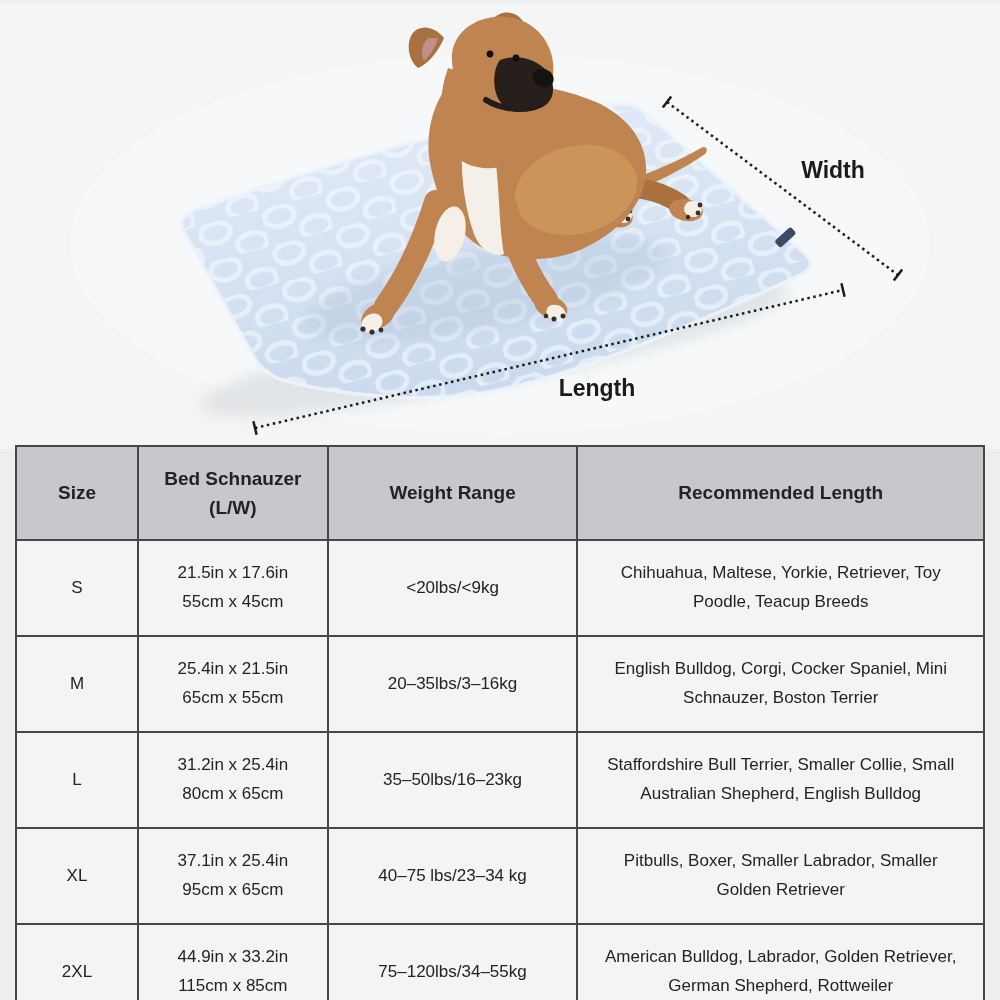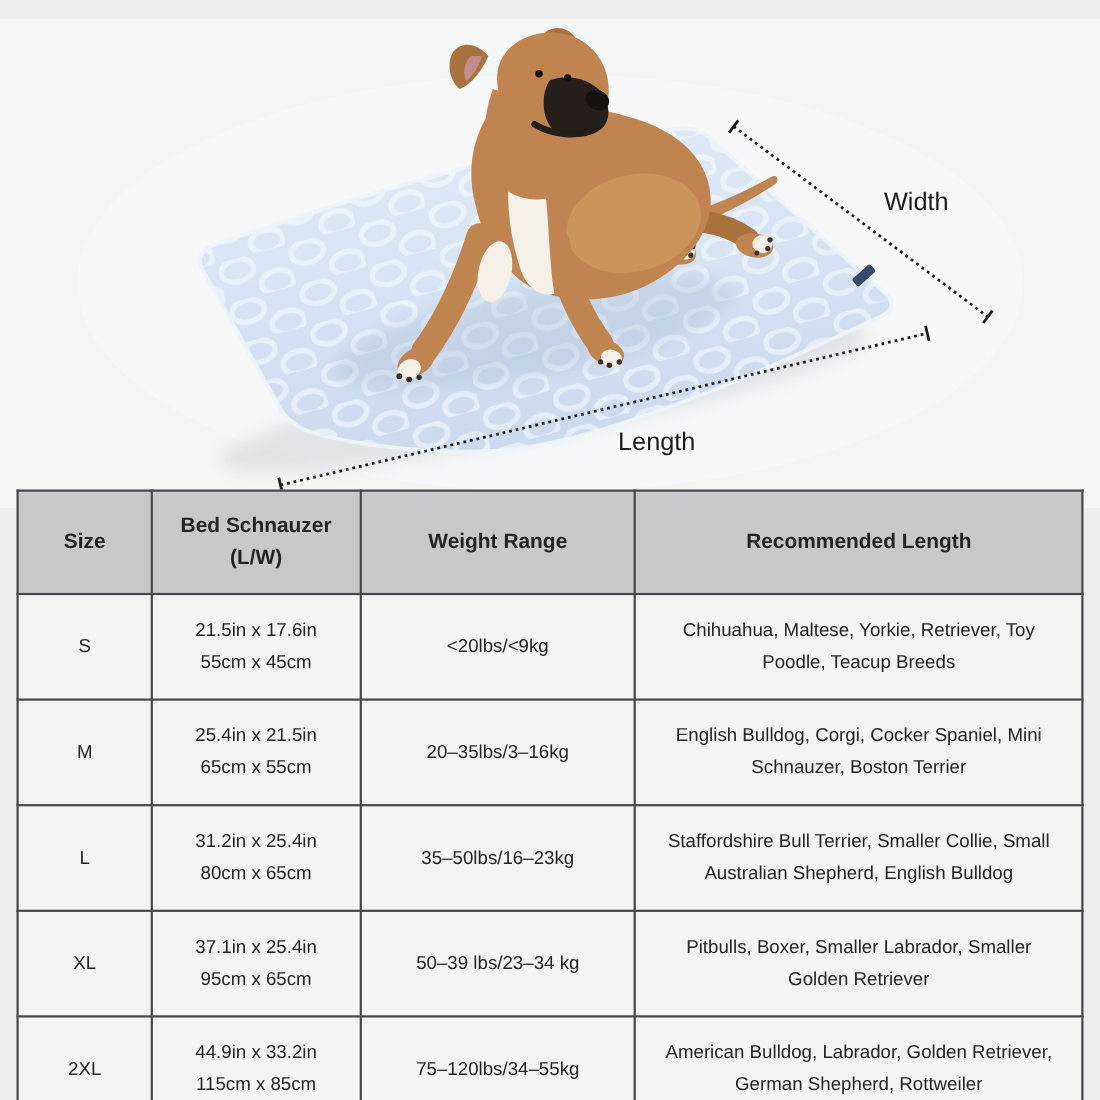--- a/index.html
+++ b/index.html
@@ -2,21 +2,21 @@
 <html style="--page-bg: #edeeee; --photo-backdrop: #f4f5f5; --table-row-bg: #f4f4f3; --table-header-bg: #c6c8cb; --table-border: #44474a; --text: #212325; --dim-line: #1b1b1b; --mat-light: #e3ecf8; --mat-deep: #ccdaee; --dog-tan: #bf8450; --dog-tan-light: #cb9458; --dog-tan-dark: #a9713e; --chest-white: #f4efe7; --muzzle-dark: #261f1c; --mat-tag-navy: #3a4a66;"><head>
 <meta charset="utf-8">
 <style>
   html,body{margin:0;padding:0;background:#ffffff;}
   .canvas{
     position:relative;width:1000px;height:1000px;overflow:hidden;
     background:var(--page-bg,#edeeee);
     font-family:"Liberation Sans",sans-serif;
     color:var(--text,#212325);
   }
-  .photo-area{position:absolute;left:0;top:17px;width:1000px;height:356px;}
+  .photo-area{position:absolute;left:0;top:4px;width:1000px;height:356px;font-weight:bold;}
   .photo-area svg{display:block;}
 
   .dotted{stroke:var(--dim-line,#1b1b1b);stroke-width:2.5;fill:none;stroke-dasharray:2.5 3.6;}
   .tick{stroke:var(--dim-line,#1b1b1b);stroke-width:2.5;fill:none;}
   .dim-label{font-size:23px;fill:var(--dim-line,#1b1b1b);}
 
   .dogTan{fill:var(--dog-tan,#bf8450);}
   .dogTanLight{fill:var(--dog-tan-light,#cb9458);}
   .dogTanDark{fill:var(--dog-tan-dark,#a9713e);}
   .legTan{stroke:var(--dog-tan,#bf8450);stroke-width:24;fill:none;stroke-linecap:round;}
@@ -209,21 +209,21 @@
     <td>L</td>
     <td>31.2in x 25.4in
 80cm x 65cm</td>
     <td>35–50lbs/16–23kg</td>
     <td>Staffordshire Bull Terrier, Smaller Collie, Small Australian Shepherd, English Bulldog</td>
   </tr>
           <tr>
     <td>XL</td>
     <td>37.1in x 25.4in
 95cm x 65cm</td>
-    <td>50–39 lbs/23–34 kg</td>
+    <td>40–75 lbs/23–34 kg</td>
     <td>Pitbulls, Boxer, Smaller Labrador, Smaller Golden Retriever</td>
   </tr>
           <tr>
     <td>2XL</td>
     <td>44.9in x 33.2in
 115cm x 85cm</td>
     <td>75–120lbs/34–55kg</td>
     <td>American Bulldog, Labrador, Golden Retriever, German Shepherd, Rottweiler</td>
   </tr>
         </tbody>

